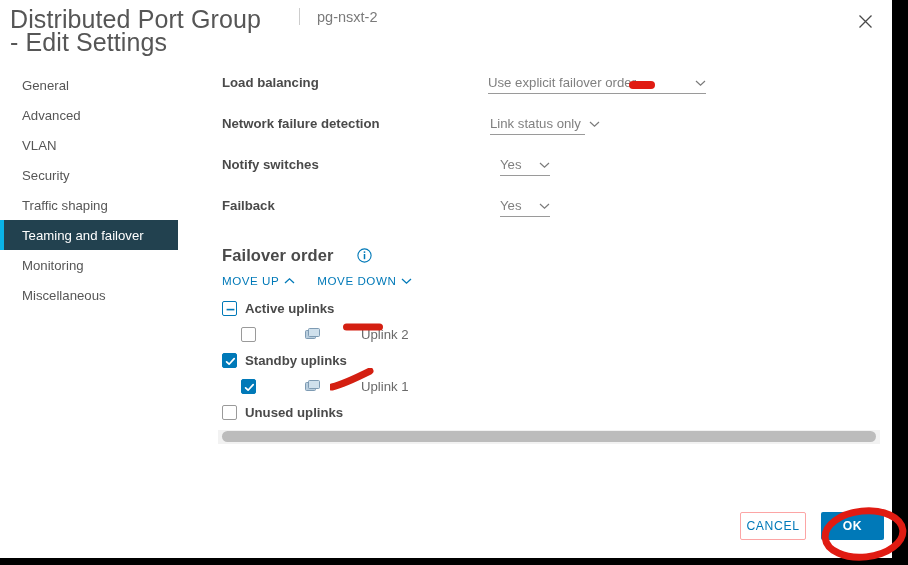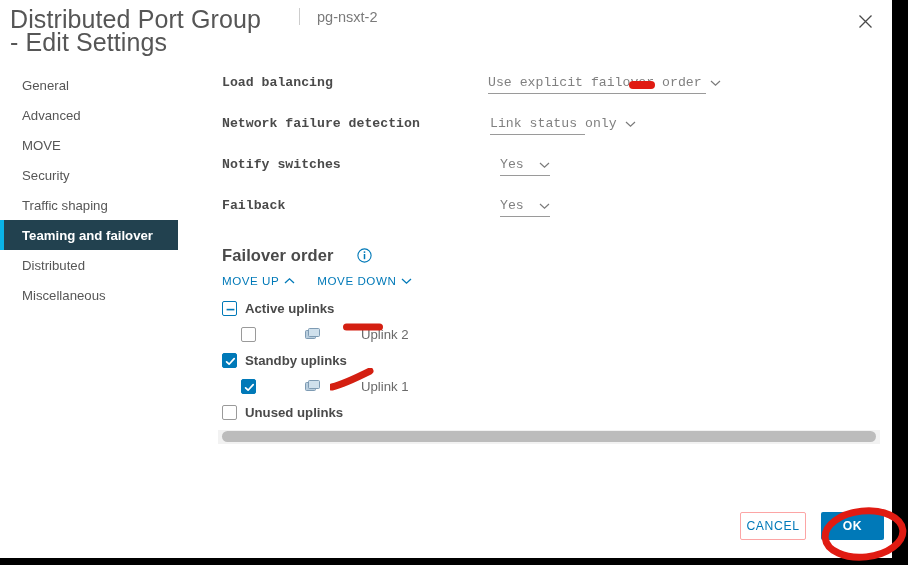--- a/index.html
+++ b/index.html
@@ -74,40 +74,39 @@
     align-items: center;
     padding-left: 22px;
     font-size: 13.2px;
     color: #565656;
     cursor: pointer;
     margin-bottom: 0px;
   }
   .nav-item.selected {
     background: #22414f;
     color: #ffffff;
-    font-weight: 700;
+    font-weight: 400;
   }
   .nav-item.selected::before {
     content: "";
     position: absolute;
     left: 0; top: 0; bottom: 0;
     width: 4px;
     background: #0ab3e8;
   }
 
   
   .content {
     position: absolute;
     left: 222px; top: 70px;
     width: 660px;
   }
   .form-row {
     position: relative;
     height: 41px;
-    font-family: Liberation Mono, monospace;
   }
   .form-label {
     position: absolute;
     left: 0; top: 5px;
     font-size: 13.2px;
     color: #4a4a4a;
     font-weight: 600;
     white-space: nowrap;
   }
   .select-wrap {
@@ -251,33 +250,33 @@
     </div>
 
     <div class="sidebar" id="sidebar">
         <div class="nav-item">
           <span>General</span>
         </div>
         <div class="nav-item">
           <span>Advanced</span>
         </div>
         <div class="nav-item">
-          <span>MOVE</span>
+          <span>VLAN</span>
         </div>
         <div class="nav-item">
           <span>Security</span>
         </div>
         <div class="nav-item">
           <span>Traffic shaping</span>
         </div>
         <div class="nav-item selected">
           <span>Teaming and failover</span>
         </div>
         <div class="nav-item">
-          <span>Distributed</span>
+          <span>Monitoring</span>
         </div>
         <div class="nav-item">
           <span>Miscellaneous</span>
         </div>
       </div>
 
     <div class="content">
       <div id="form-rows">
           <div class="form-row">
             <div class="form-label">Load balancing</div>

